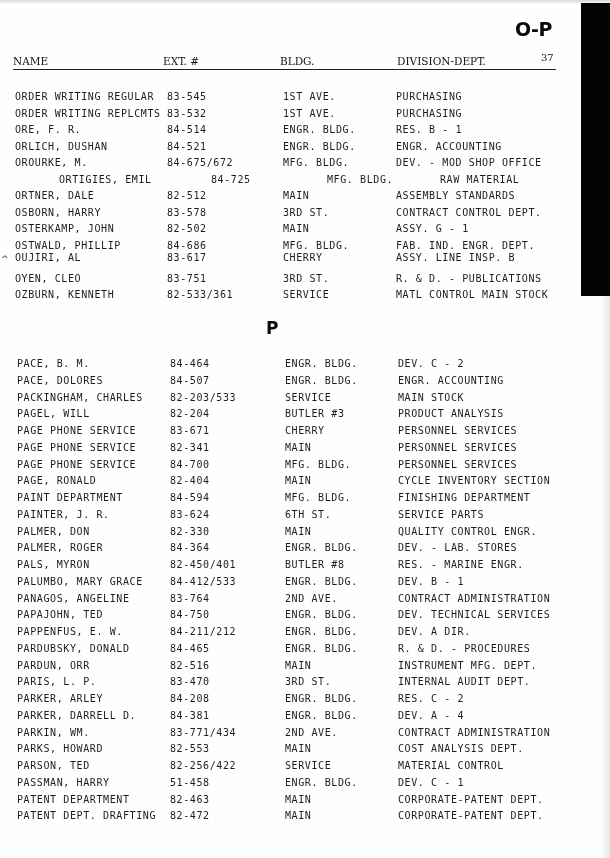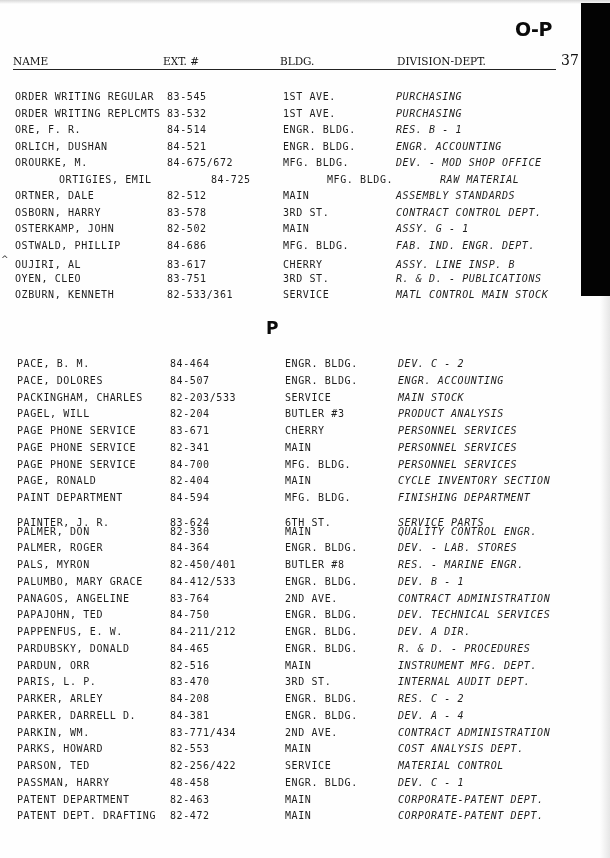--- a/index.html
+++ b/index.html
@@ -29,29 +29,29 @@
   .col-header {
     position: absolute; top: 52px; left: 13px; width: 543px; height: 17px;
     border-bottom: 1.5px solid #222;
     font-family: "DejaVu Serif", serif; font-size: 10.5px; color: #111;
   }
   .col-header span { position: absolute; top: 3px; }
   .col-header .h-name { left: 0; }
   .col-header .h-ext { left: 150px; }
   .col-header .h-bldg { left: 267px; }
   .col-header .h-div { left: 384px; }
-  .col-header .h-page { left: 528px; top: 0; font-size: 14px; margin-left: 20px; }
+  .col-header .h-page { left: 528px; top: 0; font-size: 10px; }
 
   .entries { position: absolute; left: 0; width: 580px; }
   .row { position: absolute; left: 0; height: 16px; width: 580px; font-size: 10px; letter-spacing: 0.6px; white-space: nowrap; }
   .row span { position: absolute; top: 0; }
   .c-name { left: 15px; }
   .c-ext { left: 167px; }
   .c-bldg { left: 283px; }
-  .c-div { left: 396px; font-style: italic; }
+  .c-div { left: 396px; }
   .row.p .c-name { left: 17px; }
   .row.p .c-ext { left: 170px; }
   .row.p .c-bldg { left: 285px; }
   .row.p .c-div { left: 398px; }
 
   .letter-p {
     position: absolute; left: 266px; top: 318px;
     font-family: "DejaVu Sans", sans-serif; font-weight: bold; font-size: 17px; color: #0a0a0a;
   }
   .margin-mark {
@@ -132,21 +132,21 @@
       <span class="c-ext">82-502</span>
       <span class="c-bldg">MAIN</span>
       <span class="c-div">ASSY. G - 1</span>
     </div>
     <div class="row" style="top: 239.5px;">
       <span class="c-name">OSTWALD, PHILLIP</span>
       <span class="c-ext">84-686</span>
       <span class="c-bldg">MFG. BLDG.</span>
       <span class="c-div">FAB. IND. ENGR. DEPT.</span>
     </div>
-    <div class="row" style="top: 259px;">
+    <div class="row" style="top: 252px;">
       <span class="c-name">OUJIRI, AL</span>
       <span class="c-ext">83-617</span>
       <span class="c-bldg">CHERRY</span>
       <span class="c-div">ASSY. LINE INSP. B</span>
     </div>
     <div class="row" style="top: 272.5px;">
       <span class="c-name">OYEN, CLEO</span>
       <span class="c-ext">83-751</span>
       <span class="c-bldg">3RD ST.</span>
       <span class="c-div">R. &amp; D. - PUBLICATIONS</span>
@@ -209,21 +209,21 @@
       <span class="c-ext">82-404</span>
       <span class="c-bldg">MAIN</span>
       <span class="c-div">CYCLE INVENTORY SECTION</span>
     </div>
     <div class="row p" style="top: 492px;">
       <span class="c-name">PAINT DEPARTMENT</span>
       <span class="c-ext">84-594</span>
       <span class="c-bldg">MFG. BLDG.</span>
       <span class="c-div">FINISHING DEPARTMENT</span>
     </div>
-    <div class="row p" style="top: 508.75px; margin-top: 8px;">
+    <div class="row p" style="top: 508.75px;">
       <span class="c-name">PAINTER, J. R.</span>
       <span class="c-ext">83-624</span>
       <span class="c-bldg">6TH ST.</span>
       <span class="c-div">SERVICE PARTS</span>
     </div>
     <div class="row p" style="top: 525.5px;">
       <span class="c-name">PALMER, DON</span>
       <span class="c-ext">82-330</span>
       <span class="c-bldg">MAIN</span>
       <span class="c-div">QUALITY CONTROL ENGR.</span>
@@ -307,21 +307,21 @@
       <span class="c-div">COST ANALYSIS DEPT.</span>
     </div>
     <div class="row p" style="top: 760px; padding-left: 32px;">
       <span class="c-name">PARSON, TED</span>
       <span class="c-ext">82-256/422</span>
       <span class="c-bldg">SERVICE</span>
       <span class="c-div">MATERIAL CONTROL</span>
     </div>
     <div class="row p" style="top: 776.75px;">
       <span class="c-name">PASSMAN, HARRY</span>
-      <span class="c-ext">48-458</span>
+      <span class="c-ext">51-458</span>
       <span class="c-bldg">ENGR. BLDG.</span>
       <span class="c-div">DEV. C - 1</span>
     </div>
     <div class="row p" style="top: 793.5px; padding-left: 32px;">
       <span class="c-name">PATENT DEPARTMENT</span>
       <span class="c-ext">82-463</span>
       <span class="c-bldg">MAIN</span>
       <span class="c-div">CORPORATE-PATENT DEPT.</span>
     </div>
     <div class="row p" style="top: 810.25px;">

